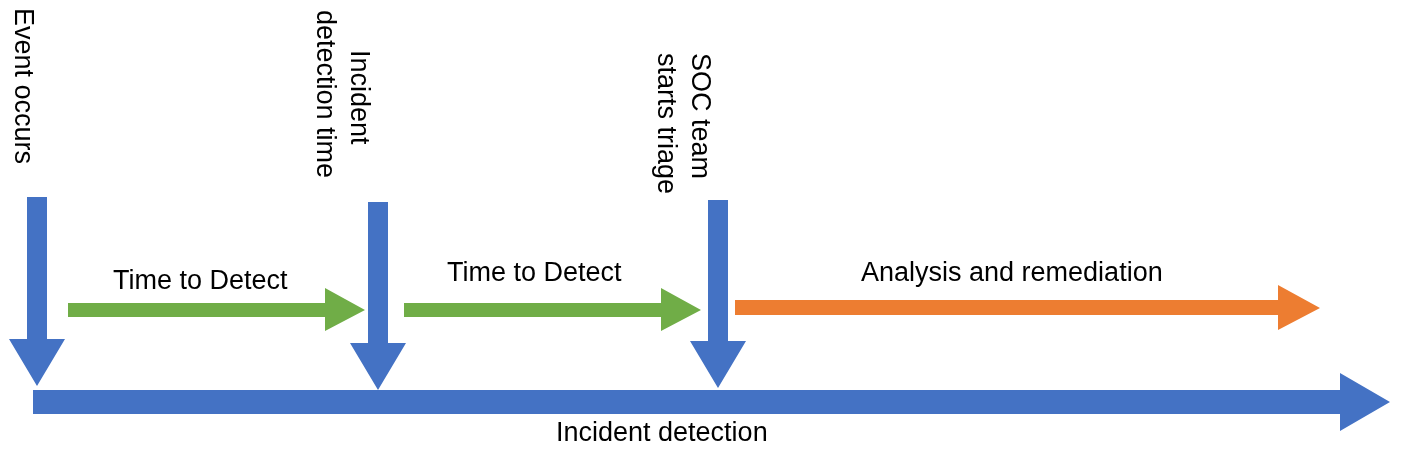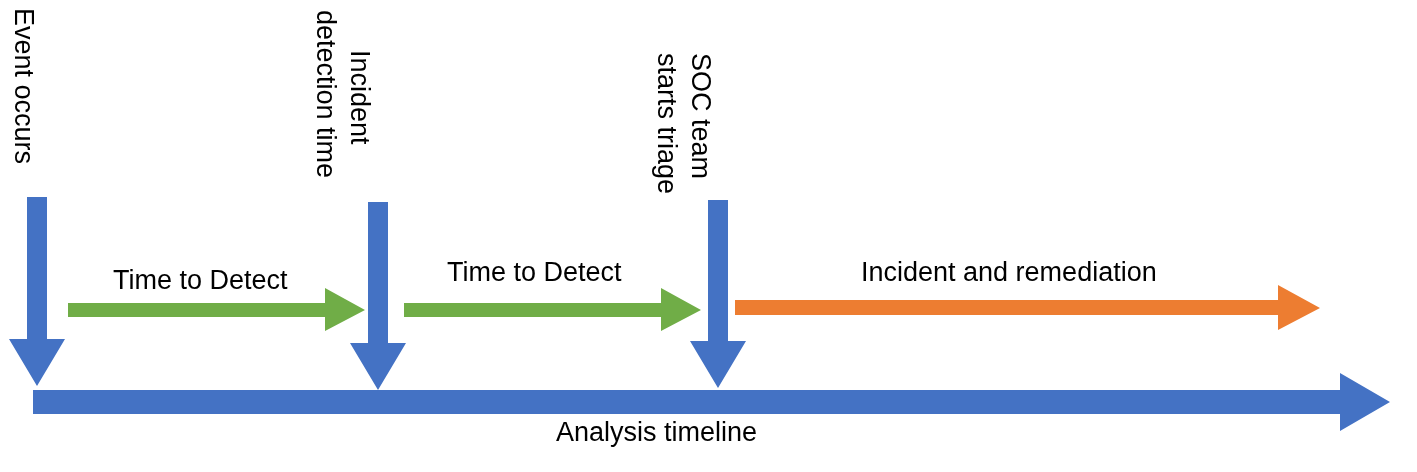--- a/index.html
+++ b/index.html
@@ -52,23 +52,23 @@
   <div class="vlabel" style="left: 340px; top: 10px;">detection time</div>
   <div class="vlabel" style="left: 374px; top: 50px;">Incident</div>
 
   <div class="vlabel" style="left: 681px; top: 53px;">starts triage</div>
   <div class="vlabel" style="left: 715px; top: 53px;">SOC team</div>
 
   <div class="hlabel" style="left: 113px; top: 266px;">Time to Detect</div>
 
   <div class="hlabel" style="left: 447px; top: 258px;">Time to Detect</div>
 
-  <div class="hlabel" style="left: 861px; top: 258px;">Incident and remediation</div>
+  <div class="hlabel" style="left: 861px; top: 258px;">Analysis and remediation</div>
 
-  <div class="hlabel" style="left: 556px; top: 418px;">Analysis timeline</div>
+  <div class="hlabel" style="left: 556px; top: 418px;">Incident detection</div>
 
   <svg class="svg-layer" viewBox="0 0 1417 472" xmlns="http://www.w3.org/2000/svg">
 
     <g>
       <polygon points="27,197 47,197 47,339 65,339 37,386 9,339 27,339" fill="#4472C4"></polygon>
     </g>
 
     <g>
       <polygon points="368,202 388,202 388,343 406,343 378,390 350,343 368,343" fill="#4472C4"></polygon>
     </g>

